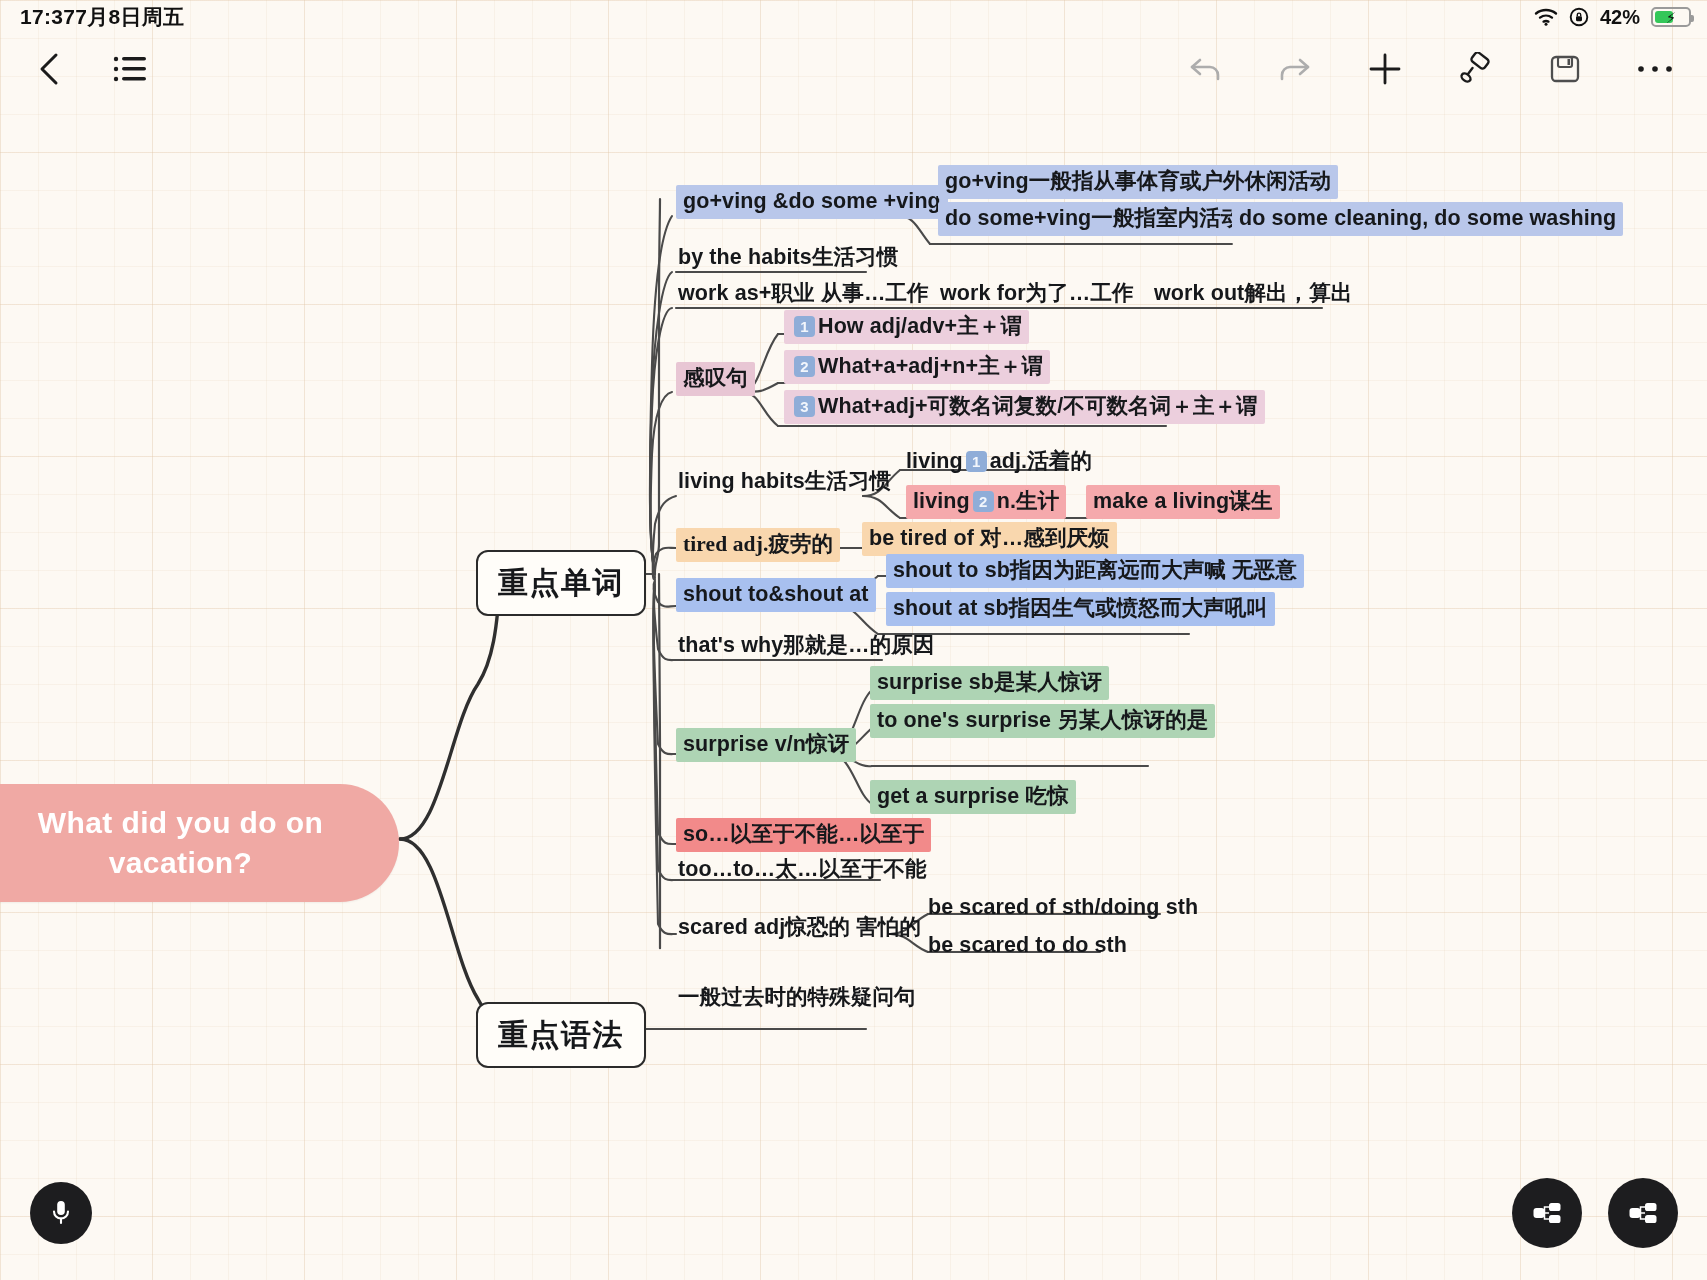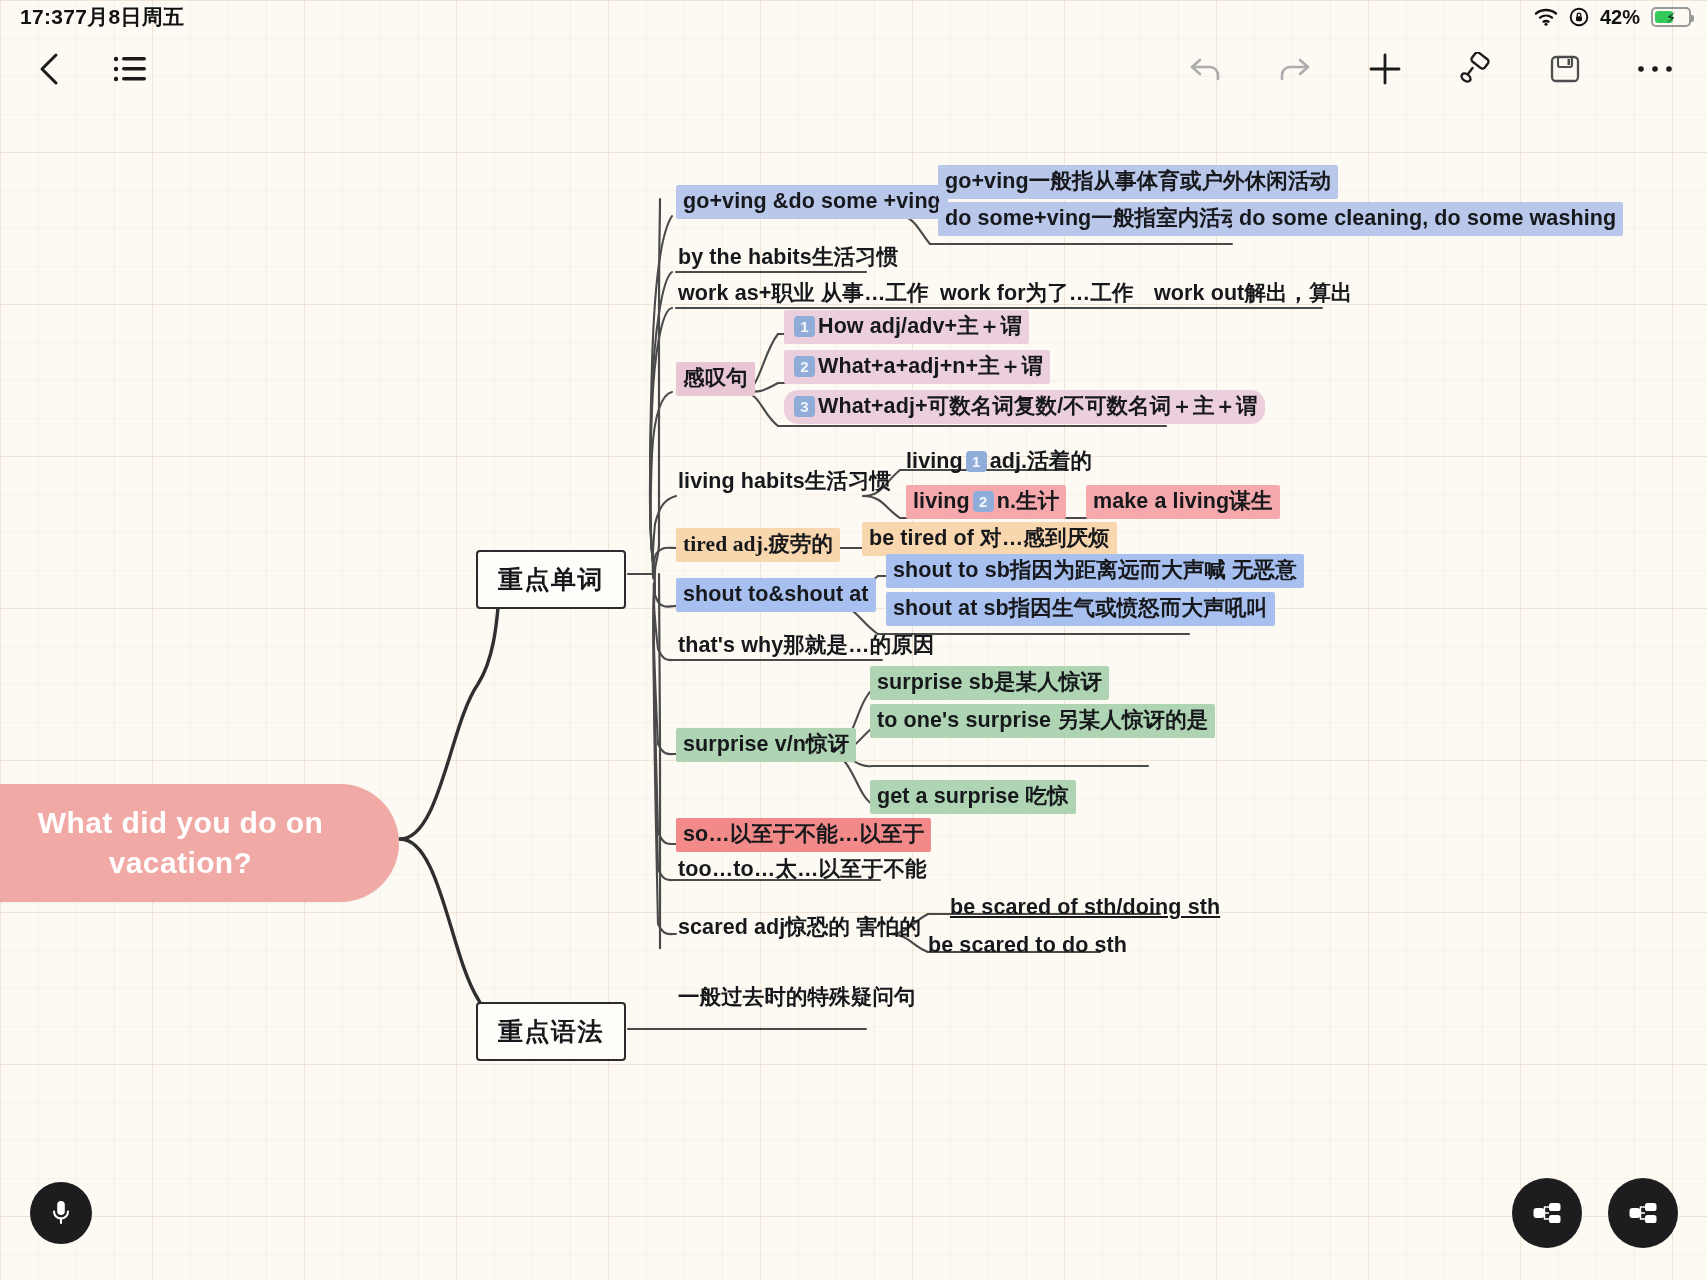--- a/index.html
+++ b/index.html
@@ -97,23 +97,23 @@
     text-align:center;
     line-height: 1.32;
     letter-spacing: .4px;
     box-shadow: 0 1px 2px rgba(0,0,0,.05);
   }
 
   
   .box-node {
     background: #fffdf9;
     border: 2.5px solid #2b2b2b;
-    border-radius: 4px;
+    border-radius: 12px;
     padding: 12px 20px;
-    font-size: 25px;
+    font-size: 30px;
     letter-spacing: 1.5px;
   }
 
   
   .plain { font-size: 21.5px; }
 
   
   .hl { padding: 3px 7px 4px 7px; font-size: 21.5px; border-radius: 2px; }
   .hl-blue   { background: #b9c7ea; }
   .hl-pink   { background: #eccfdd; }
@@ -342,21 +342,21 @@
   <div class="node plain" style="left:940px; top:176px;">work for为了…工作</div>
   <div class="node plain" style="left:1154px; top:176px;">work out解出，算出</div>
 
   <div class="node hl hl-mauve" style="left:676px; top:258px;">感叹句</div>
   <div class="node hl hl-pink" style="left:784px; top:206px;">
     <span class="num-badge">1</span><span>How adj/adv+主＋谓</span>
   </div>
   <div class="node hl hl-pink" style="left:784px; top:246px;">
     <span class="num-badge">2</span><span>What+a+adj+n+主＋谓</span>
   </div>
-  <div class="node hl hl-pink" style="left:784px; top:286px;border-radius:14px;">
+  <div class="node hl hl-pink" style="left:784px; top:286px;">
     <span class="num-badge">3</span><span>What+adj+可数名词复数/不可数名词＋主＋谓</span>
   </div>
 
   <div class="node plain" style="left:678px; top:364px;">living habits生活习惯</div>
   <div class="node plain" style="left:906px; top:344px;">
     <span>living</span><span class="num-badge">1</span><span>adj.活着的</span>
   </div>
   <div class="node hl hl-salmon" style="left:906px; top:381px;">
     <span>living</span><span class="num-badge">2</span><span>n.生计</span>
   </div>
@@ -374,21 +374,21 @@
   <div class="node hl hl-green" style="left:676px; top:624px;">surprise v/n惊讶</div>
   <div class="node hl hl-green" style="left:870px; top:562px;">surprise sb是某人惊讶</div>
   <div class="node hl hl-green" style="left:870px; top:600px;">to one's surprise 另某人惊讶的是</div>
   <div class="node hl hl-green" style="left:870px; top:676px;">get a surprise 吃惊</div>
 
   <div class="node hl hl-red" style="left:676px; top:714px;">so…以至于不能…以至于</div>
 
   <div class="node plain" style="left:678px; top:752px;">too…to…太…以至于不能</div>
 
   <div class="node plain" style="left:678px; top:810px;">scared adj惊恐的 害怕的</div>
-  <div class="node plain" style="left:950px; top:790px;text-decoration:underline;">be scared of sth/doing sth</div>
+  <div class="node plain" style="left:928px; top:790px;">be scared of sth/doing sth</div>
   <div class="node plain" style="left:928px; top:828px;">be scared to do sth</div>
 
   <div class="node plain" style="left:678px; top:844px;margin-top:36px;">一般过去时的特殊疑问句</div>
 
 </div>
 
 <div class="fab" id="mic-fab">
   <svg viewBox="0 0 24 30" width="24" height="30">
     <rect x="8.2" y="3" width="7.6" height="14" rx="3.8" fill="#fff"></rect>
     <path d="M5 13.5 a7 7 0 0 0 14 0" stroke="#fff" stroke-width="2.1" fill="none" stroke-linecap="round"></path>

